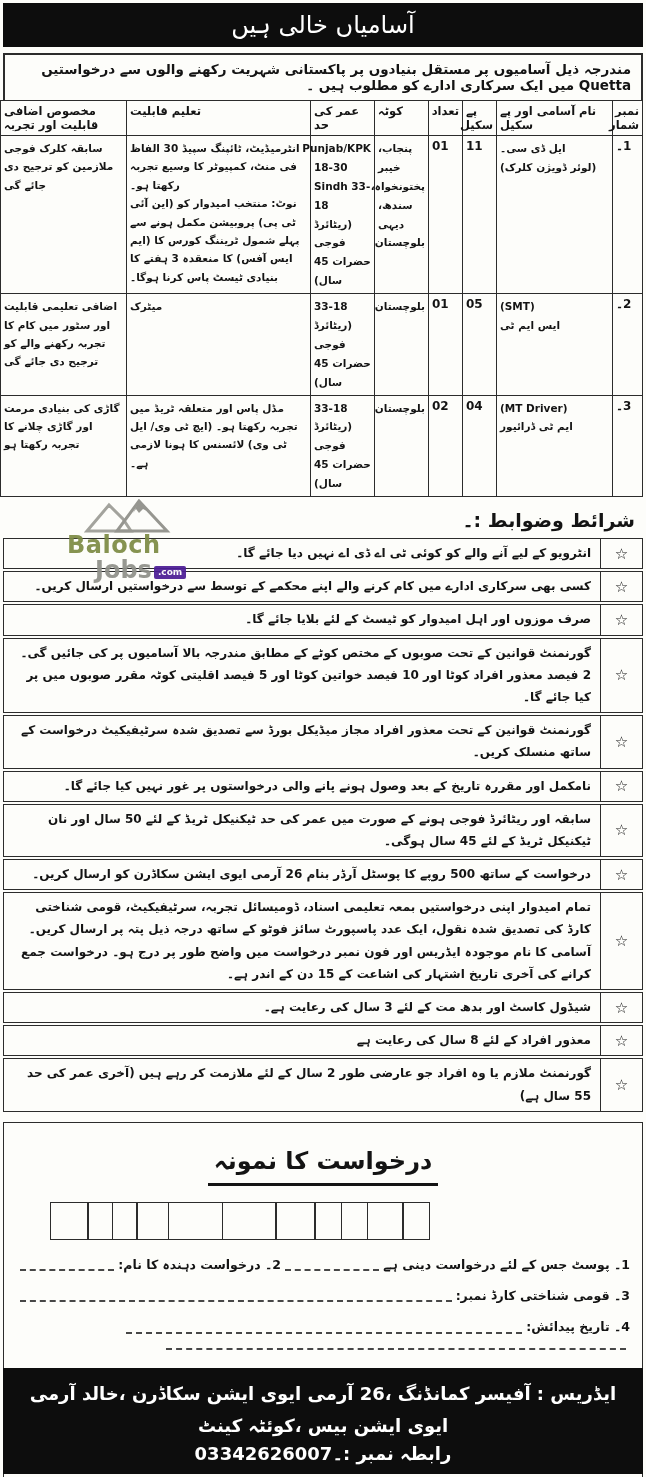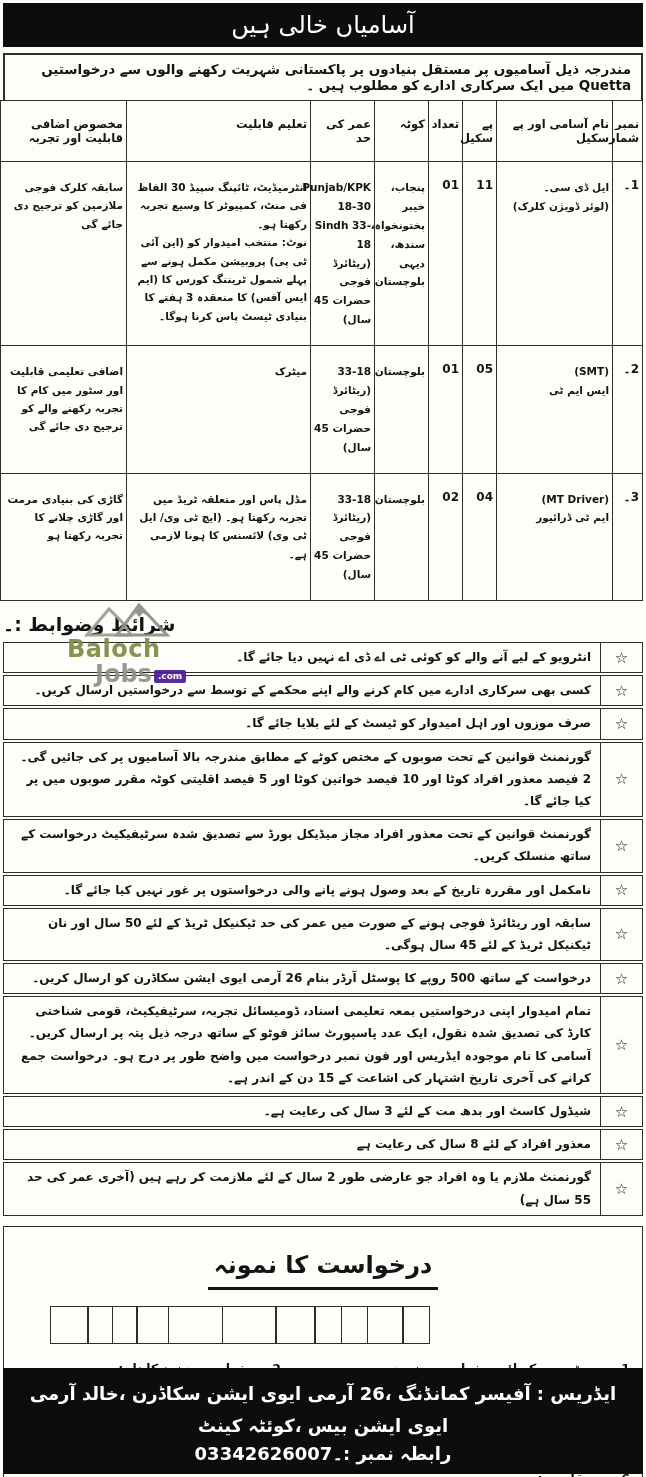--- a/index.html
+++ b/index.html
@@ -23,30 +23,30 @@
     margin-top: 6px; padding: 6px 10px 7px;
     font-size: 13.5px; font-weight: 700; text-align: right;
   }
 
   
   table.jobs {
     width: 100%; border-collapse: collapse; table-layout: fixed;
     font-size: 10.5px; font-weight: 700;
   }
   table.jobs th, table.jobs td {
-    border: 1.6px solid #2c2c2c; padding: 16px 3px; vertical-align: top; text-align: right;
+    border: 1.6px solid #2c2c2c; padding: 3px 3px; vertical-align: top; text-align: left;
   }
   table.jobs th { font-size: 11.5px; height: 34px; vertical-align: top; }
   td.txt { text-align: right; padding: 4px 6px; line-height: 1.75; }
   .ml { white-space: pre-line; line-height: 1.8; }
   .num { font-size: 12px; }
 
   
   .terms-section { position: relative; margin-top: 8px; }
-  .terms-heading { text-align: left; font-size: 19px; font-weight: 700; padding: 4px 8px 7px 0; }
+  .terms-heading { text-align: right; font-size: 19px; font-weight: 700; padding: 4px 8px 7px 0; }
   .term-row {
     display: flex; flex-direction: row; border: 1.6px solid #2c2c2c;
     margin-bottom: 2px; min-height: 25px; background: transparent;
   }
   .star-cell {
     width: 42px; flex: 0 0 42px; border-left: 1.6px solid #2c2c2c;
     display: flex; align-items: center; justify-content: center;
     font-size: 15px; color: #111;
   }
   .term-text {

